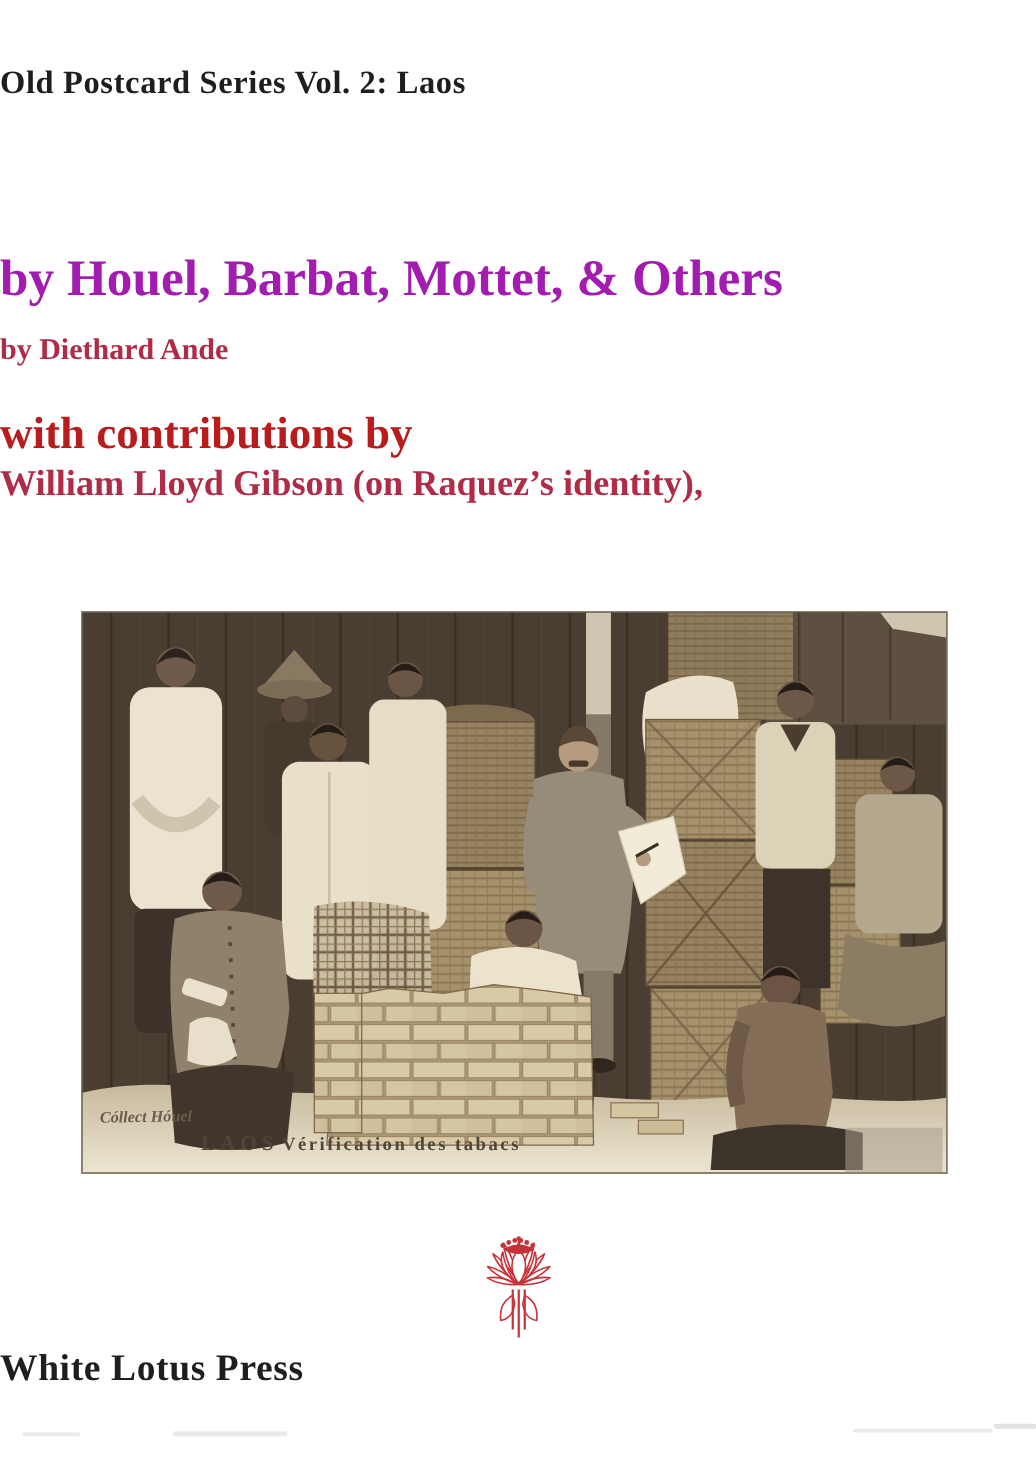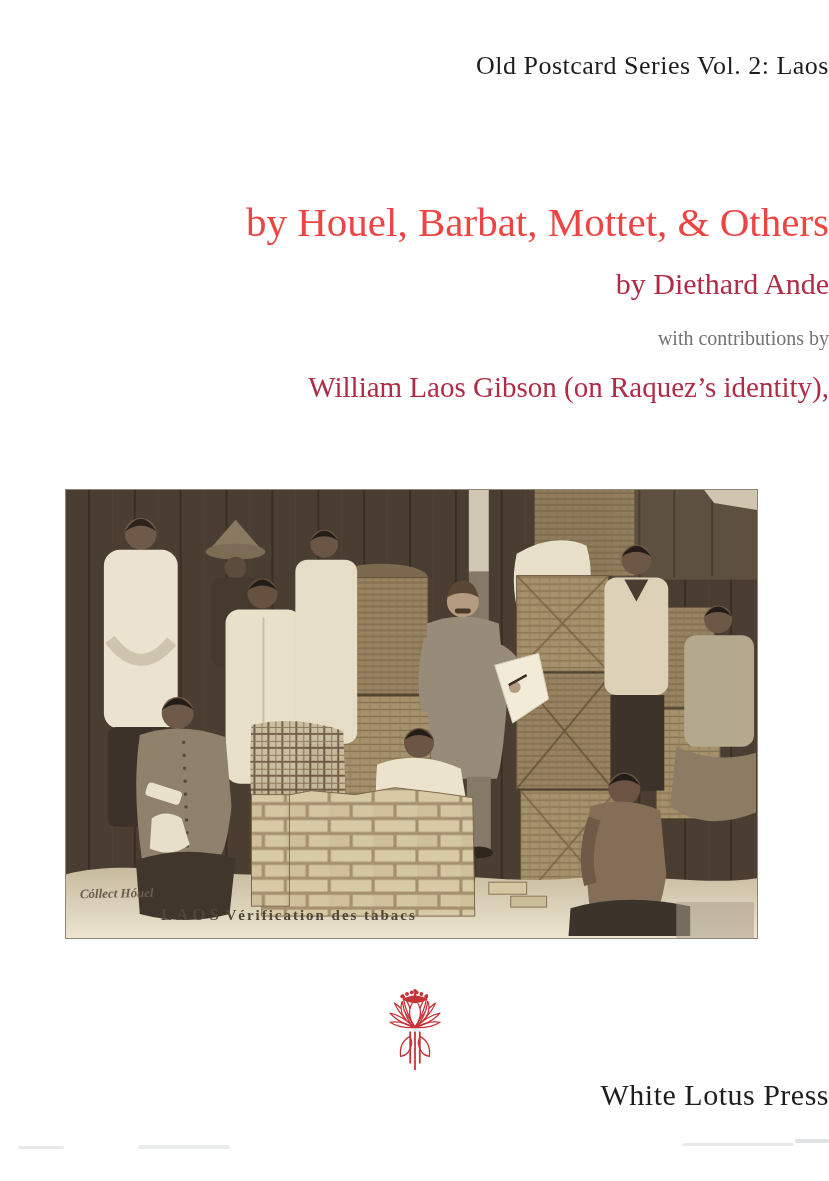--- a/index.html
+++ b/index.html
@@ -1,26 +1,26 @@
 <!DOCTYPE html>
 <html><head>
 <meta charset="utf-8">
 <style>
   html,body{margin:0;padding:0;background:#e8e8e8;}
   .page{
     position:relative;width:829px;height:1181px;margin:0 auto;
     background:#ffffff;overflow:hidden;
     font-family:"Liberation Serif","DejaVu Serif",serif;
   }
-  .tline{position:absolute;left:0;width:100%;text-align:right;font-weight:normal;line-height:1.05;}
+  .tline{position:absolute;left:0;width:100%;text-align:left;font-weight:bold;line-height:1.05;}
   .series-title{top:52px;font-size:26px;color:#201d1e;letter-spacing:.5px;}
   .main-title{top:137px;font-size:57px;color:#b02c46;letter-spacing:2px;margin:0;}
-  .subtitle{top:201px;font-size:41px;color:#ef4444;}
-  .author-line{top:268px;font-size:30px;color:#b02c46;}
-  .contrib-intro{top:328px;font-size:20px;color:#737373;}
+  .subtitle{top:201px;font-size:41px;color:#a21caf;}
+  .author-line{top:268px;font-size:24px;color:#b02c46;}
+  .contrib-intro{top:328px;font-size:36px;color:#b91c1c;}
   .contrib-1{top:372px;font-size:29px;color:#b02c46;}
   .contrib-2{top:408px;font-size:29px;color:#b02c46;}
   .photo{
     position:absolute;left:65px;top:489px;width:693px;height:450px;
     margin:0;border:1px solid #8f8678;box-sizing:border-box;background:#4a3d31;
   }
   .photo svg{display:block;width:100%;height:100%;}
   .lotus-logo{position:absolute;left:0;top:982px;width:100%;display:flex;justify-content:center;}
   .publisher{top:1079px;font-size:30px;color:#201d1e;letter-spacing:.5px;}
   .artifact{position:absolute;background:#9aa0a4;opacity:.22;border-radius:2px;}
@@ -31,21 +31,21 @@
 </style>
 </head>
 <body>
 
 <div class="page">
 
   <div class="tline series-title">Old Postcard Series Vol. 2: Laos</div>
   <div class="tline subtitle">by Houel, Barbat, Mottet, &amp; Others</div>
   <div class="tline author-line">by Diethard Ande</div>
   <div class="tline contrib-intro">with contributions by</div>
-  <div class="tline contrib-1">William Laos Gibson (on Raquez’s identity),</div>
+  <div class="tline contrib-1">William Lloyd Gibson (on Raquez’s identity),</div>
 
   <figure class="photo">
     <svg viewBox="0 0 693 450" preserveAspectRatio="none">
       <defs>
         <linearGradient id="groundGrad" x1="0" y1="0" x2="0" y2="1">
           <stop offset="0" stop-color="#c7ba9e"></stop>
             <stop offset="1" stop-color="#ece5d0"></stop>
         </linearGradient>
         <pattern id="planks" width="46" height="40" patternUnits="userSpaceOnUse">
           <rect width="46" height="40" fill="#4a3d31"></rect>

